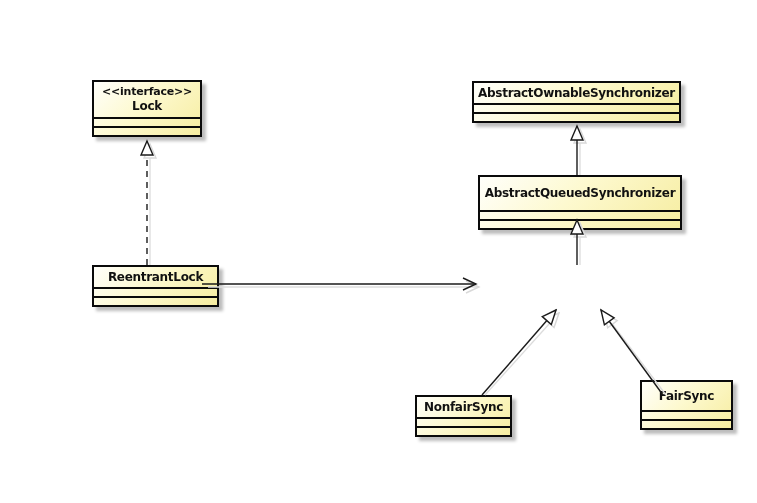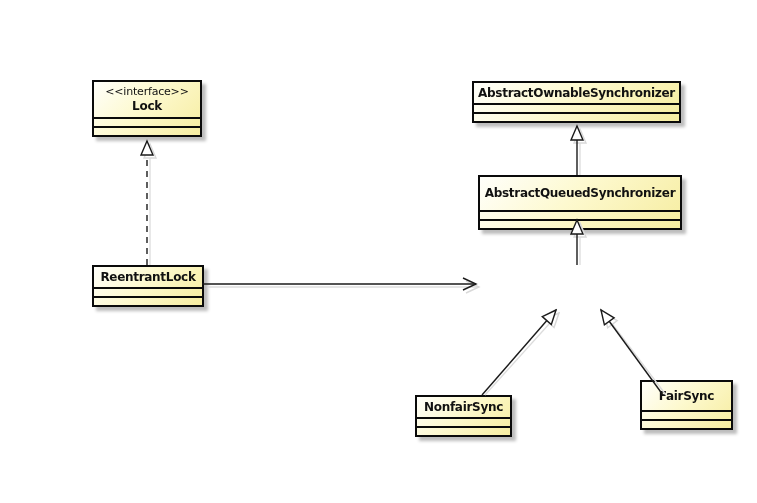--- a/index.html
+++ b/index.html
@@ -28,34 +28,34 @@
     align-items: center;
     font-size: 12px;
     font-weight: bold;
     color: #111111;
     letter-spacing: -0.3px;
     line-height: 1.25;
     white-space: nowrap;
     overflow: hidden;
   }
   .uml-stereotype {
-    font-weight: normal;
+    font-weight: bold;
     font-size: 11px;
     letter-spacing: -0.2px;
   }
   .uml-compartment {
     flex: 0 0 auto;
     height: 7px;
     border-top: 2px solid #0a0a0a;
   }
   
   #class-lock          { left: 92px;  top: 80px;  width: 110px; height: 57px; }
   #class-aos           { left: 472px; top: 81px;  width: 209px; height: 42px; text-align: center; }
   #class-aqs           { left: 478px; top: 175px; width: 204px; height: 55px; }
-  #class-reentrantlock { left: 92px;  top: 265px; width: 112px; height: 42px; }
+  #class-reentrantlock { left: 92px;  top: 265px; width: 127px; height: 42px; }
   #class-sync          { left: 478px; top: 265px; width: 204px; height: 42px; }
   #class-nonfairsync   { left: 415px; top: 395px; width: 97px;  height: 42px; }
   #class-fairsync      { left: 640px; top: 380px; width: 93px;  height: 50px; }
   #edges {
     position: absolute;
     left: 0; top: 0;
     width: 757px; height: 503px;
     pointer-events: none;
   }
 </style>

